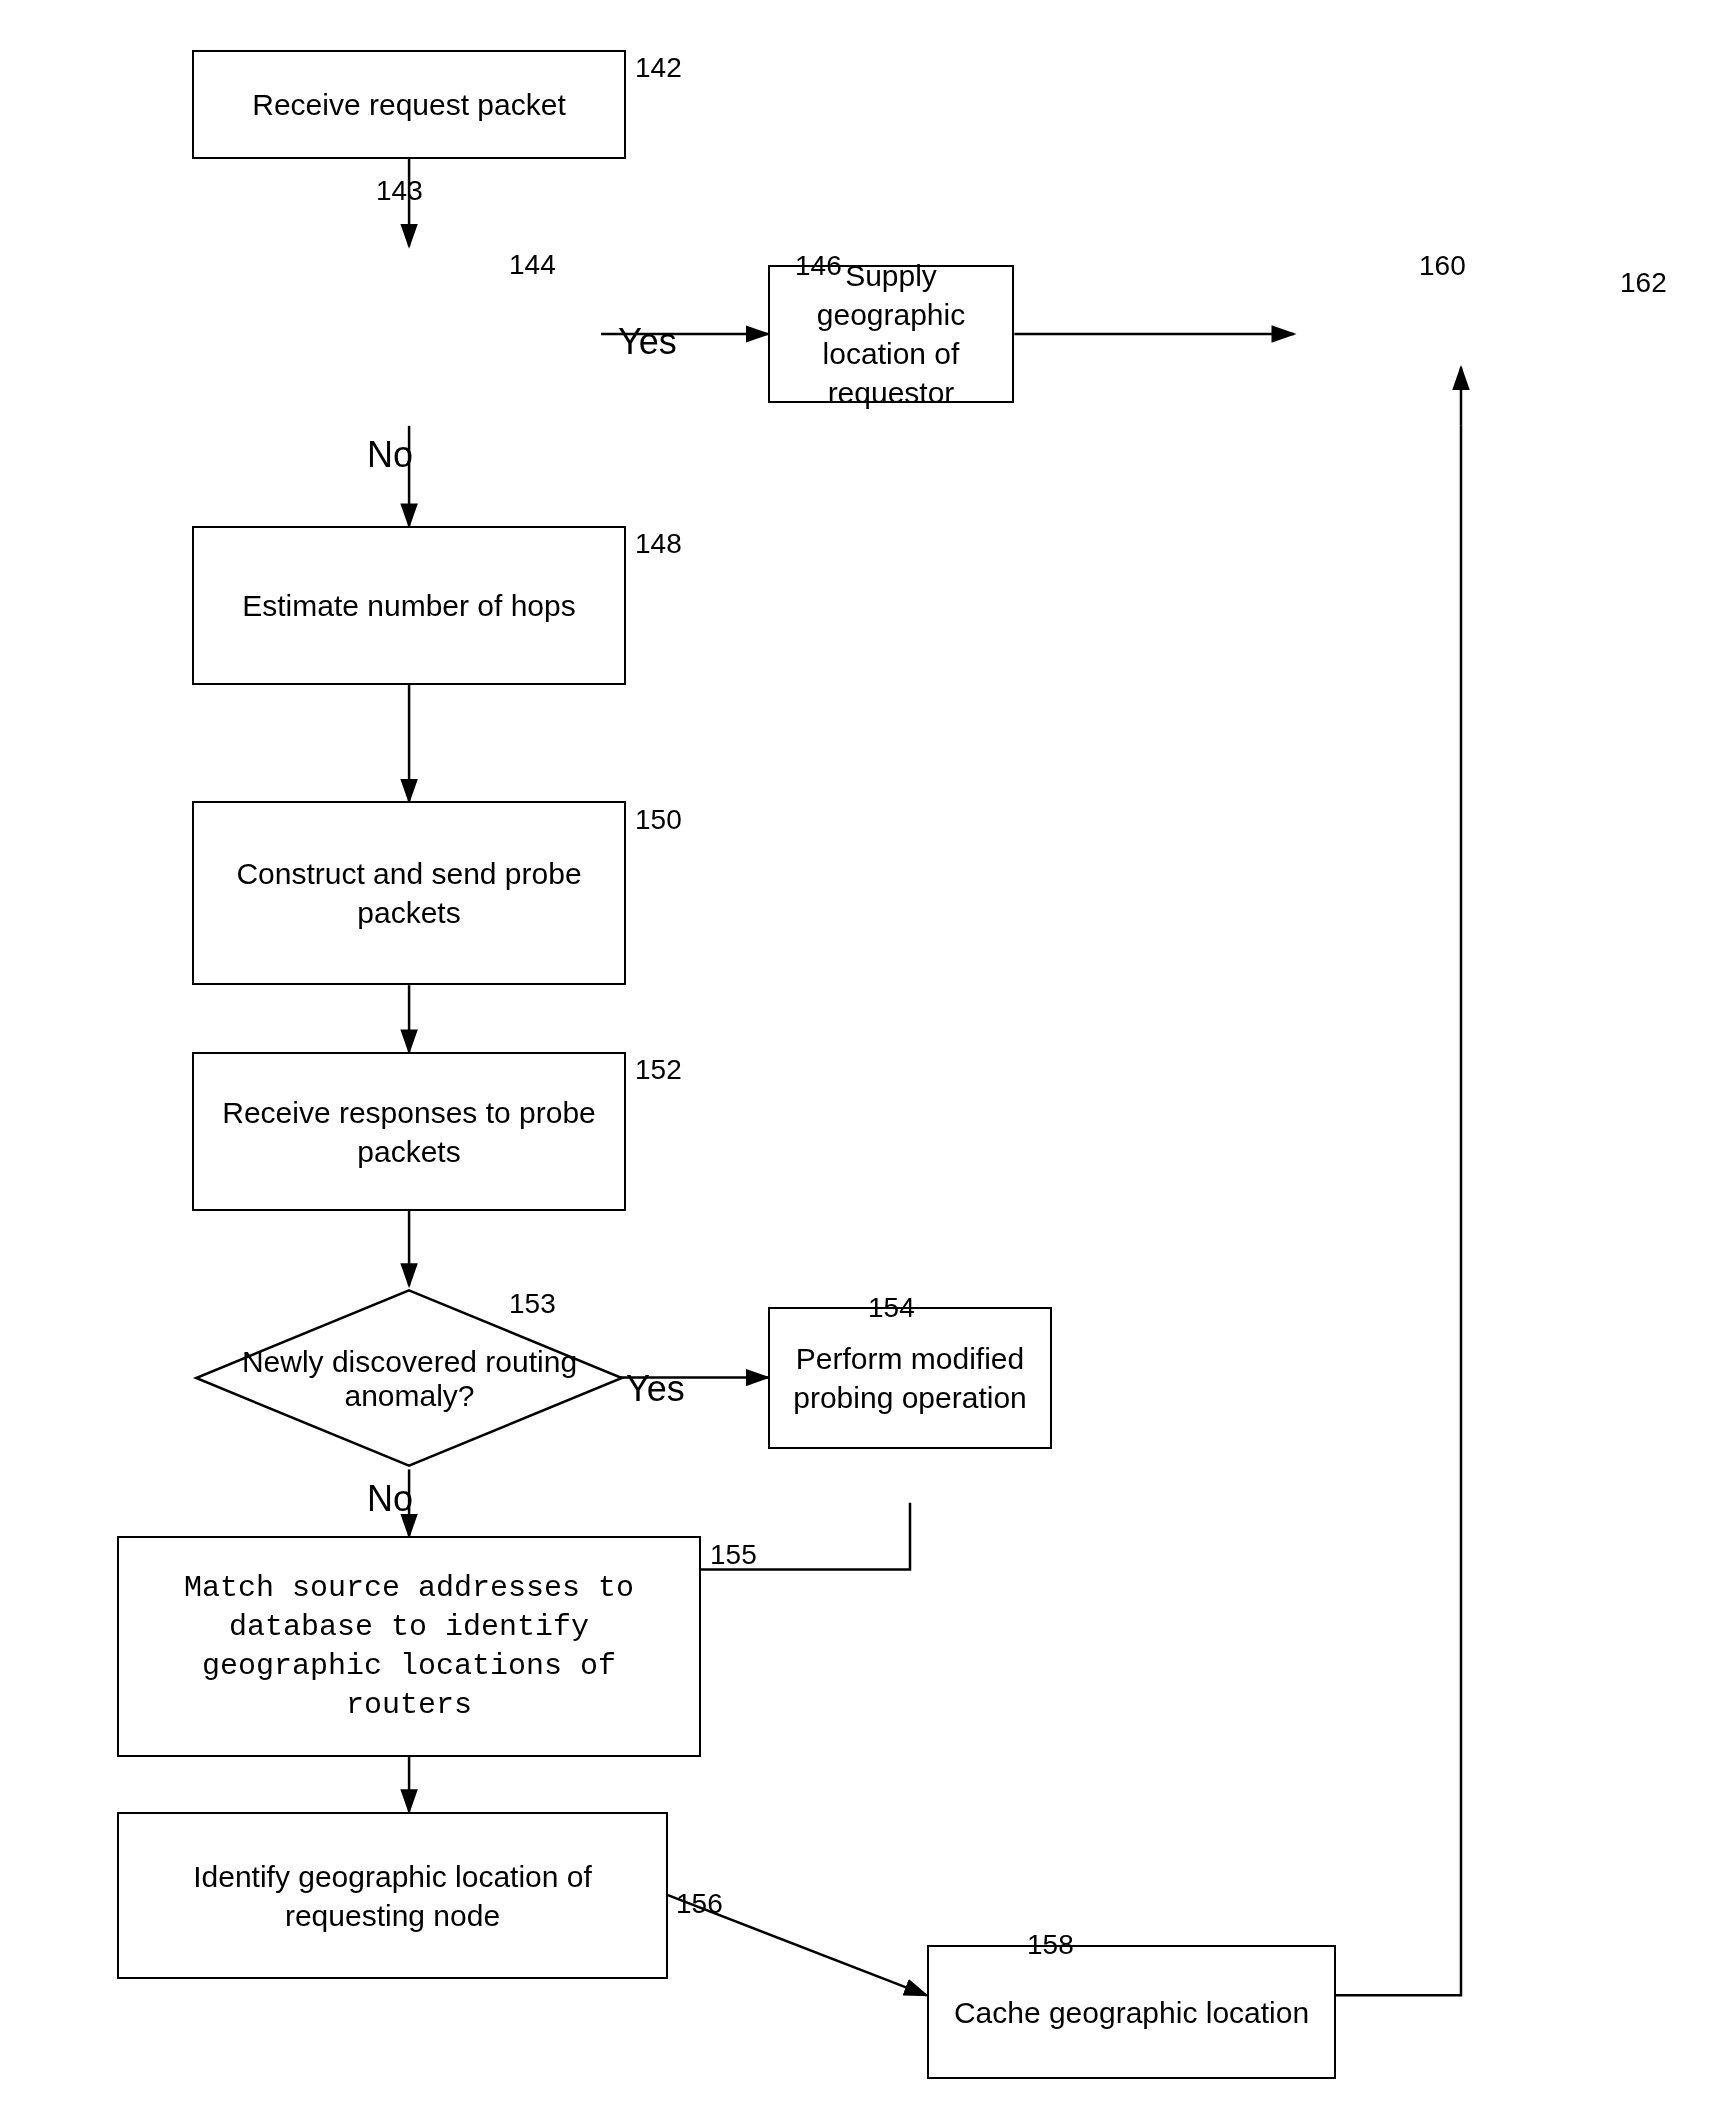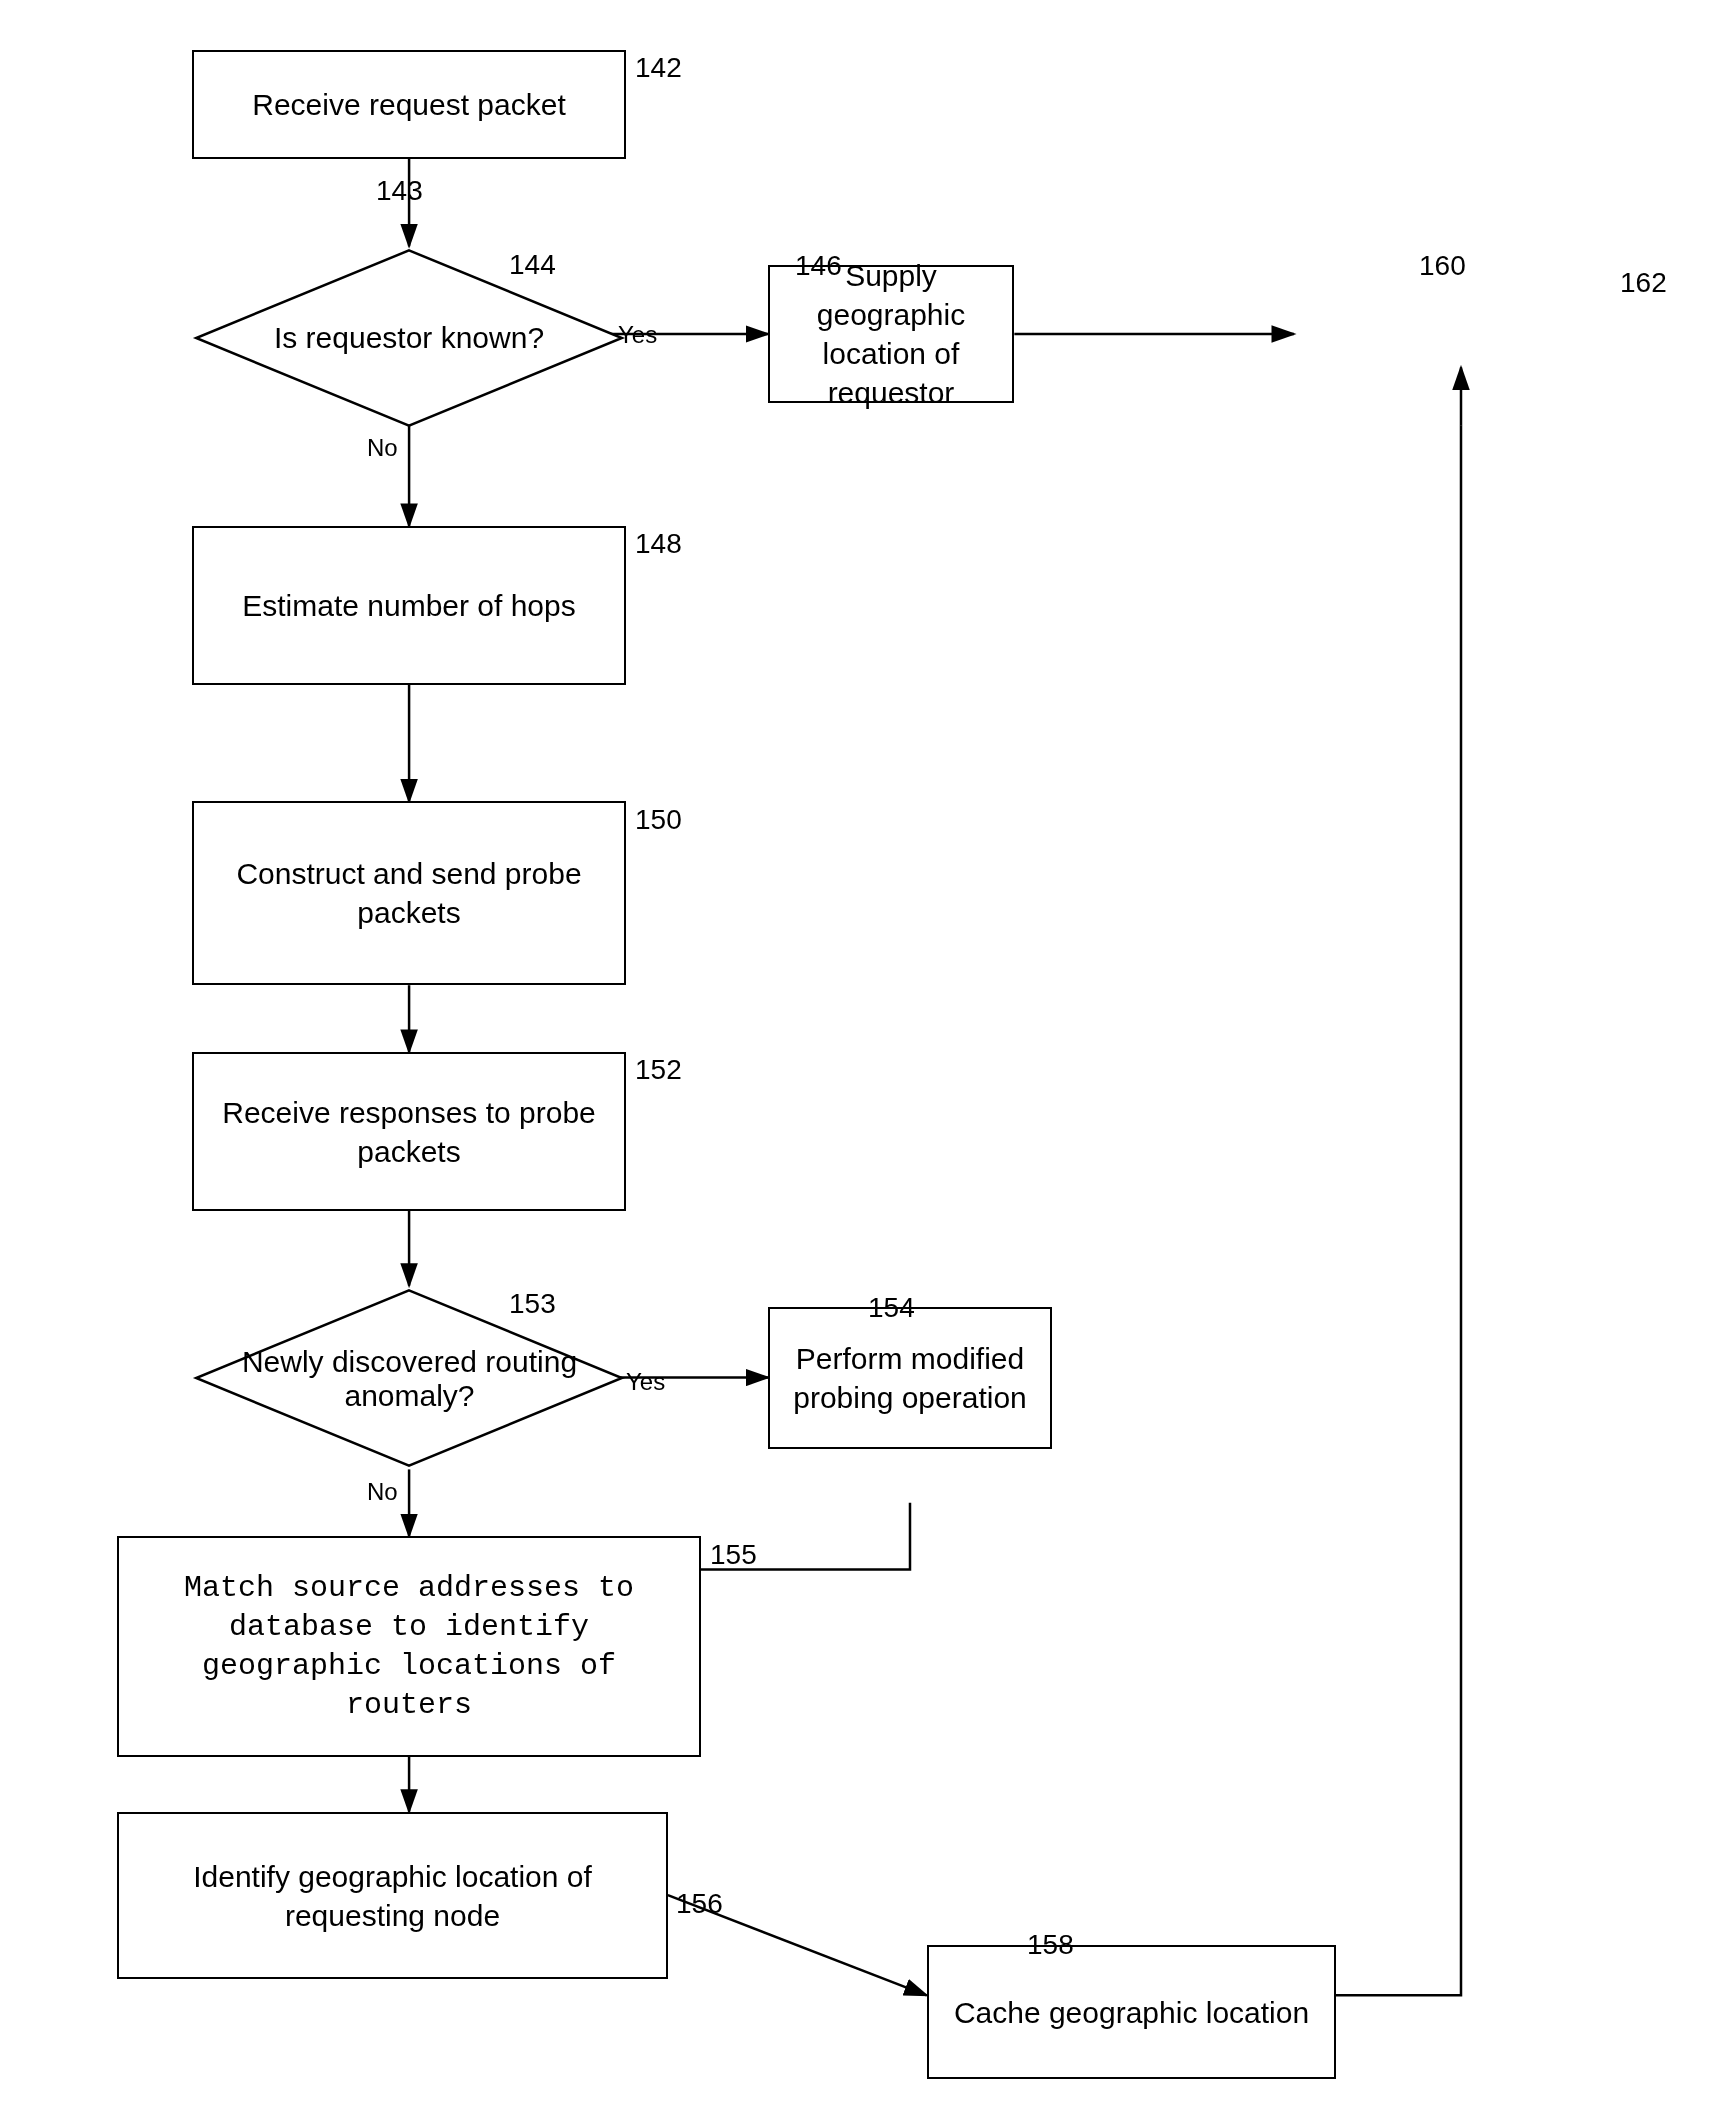--- a/index.html
+++ b/index.html
@@ -49,21 +49,21 @@
     }
     
     .ref-label {
       position: absolute;
       font-size: 28px;
       font-weight: normal;
     }
     
     .flow-label {
       position: absolute;
-      font-size: 24px;
+      font-size: 36px;
     }
     
     .arrows-svg {
       position: absolute;
       top: 0; left: 0;
       width: 1734px;
       height: 2129px;
       pointer-events: none;
     }
   </style>
@@ -108,28 +108,20 @@
 
   </svg>
 
   <div class="box" style="left: 192px; top: 50px; width: 434px; height: 109px;">
     <span>Receive request packet</span>
   </div>
   <span class="ref-label" style="left: 635px; top: 52px;">142</span>
 
   <span class="ref-label" style="left: 376px; top: 175px;">143</span>
 
-  <div class="diamond-container" style="left: 192px; top: 246px; width: 434px; height: 184px;">
-    <svg class="diamond-svg" width="434" height="184" viewBox="0 0 520 220">
-      <polygon points="260,5 515,110 260,215 5,110" fill="white" stroke="black" stroke-width="3"></polygon>
-    </svg>
-    <div class="diamond-label" style="left:50px; top:46px; width:334px; height:92px;">
-      <span>Is requestor known?</span>
-    </div>
-  </div>
   <span class="ref-label" style="left: 509px; top: 249px;">144</span>
 
   <span class="flow-label" style="left: 618px; top: 321px;">Yes</span>
 
   <span class="flow-label" style="left: 367px; top: 434px;">No</span>
 
   <div class="box" style="left: 768px; top: 265px; width: 246px; height: 138px;">
     <span>Supply geographic location of requestor</span>
   </div>
   <span class="ref-label" style="left: 795px; top: 250px;">146</span>

